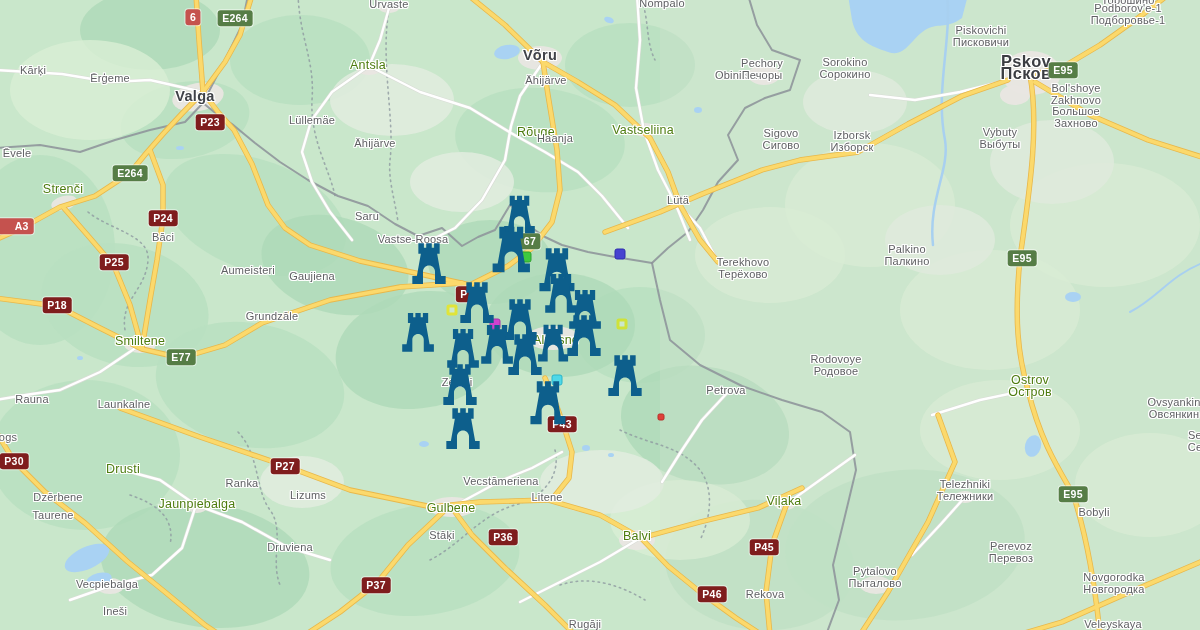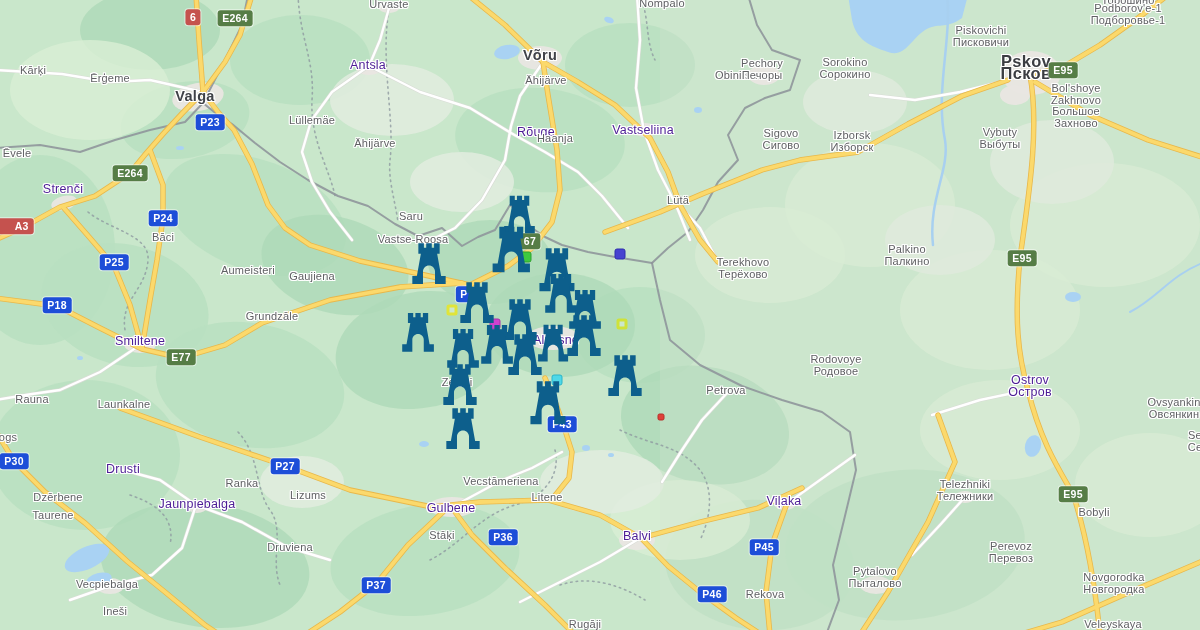--- a/index.html
+++ b/index.html
@@ -8,32 +8,32 @@
     background:#c9e7cb;font-family:"Liberation Sans",sans-serif;
   }
   #terrain{position:absolute;left:0;top:0;}
   .place{
     position:absolute;transform:translate(-50%,-50%);
     color:#5f6063;font-size:11px;line-height:11.5px;text-align:center;
     white-space:nowrap;letter-spacing:.2px;z-index:3;
     text-shadow:1px 0 0 #fff,-1px 0 0 #fff,0 1px 0 #fff,0 -1px 0 #fff,
                 1px 1px 0 #fff,-1px -1px 0 #fff,1px -1px 0 #fff,-1px 1px 0 #fff;
   }
-  .place.town{font-size:12.5px;color:#4c1d95;}
+  .place.town{font-size:12.5px;color:#4d7c0f;}
   .place.city{font-size:14.5px;font-weight:bold;color:#404248;letter-spacing:.3px;}
   .place.capital{font-size:16.5px;font-weight:bold;color:#3b3d42;letter-spacing:.3px;}
   .shield{
     position:absolute;transform:translate(-50%,-50%);z-index:4;
     color:#fff;font-size:10.5px;font-weight:bold;line-height:1;
     padding:2.5px 4.5px;border-radius:3px;letter-spacing:.3px;
     box-shadow:0 0 0 1px rgba(255,255,255,.55);
   }
   .shield.green{background:#567d46;}
   .shield.red{background:#c5524e;}
-  .shield.blue{background:#1d4ed8;}
+  .shield.blue{background:#7f1d1d;}
   .marker{
     position:absolute;transform:translate(-50%,-50%);z-index:5;
     width:11px;height:11px;border-radius:2.5px;box-sizing:border-box;
   }
   .marker.outline{background:rgba(255,255,235,.35);}
   .marker.small{width:7px;height:7px;border-radius:2px;}
   .castle{position:absolute;z-index:6;}
 </style>
 </head>
 <body>
@@ -215,21 +215,21 @@
       <div class="place village" style="left: 662px; top: 4px;">Nõmpalo</div>
       <div class="place city" style="left: 540px; top: 56px;">Võru</div>
       <div class="place village" style="left: 546px; top: 81px;">Ähijärve</div>
       <div class="place town" style="left: 368px; top: 66px;">Antsla</div>
       <div class="place village" style="left: 700px; top: 76px; margin-left: 36px;">Obinitsa</div>
       <div class="place village" style="left: 312px; top: 121px;">Lüllemäe</div>
       <div class="place town" style="left: 536px; top: 133px;">Rõuge</div>
       <div class="place village" style="left: 555px; top: 139px;">Haanja</div>
       <div class="place town" style="left: 643px; top: 131px;">Vastseliina</div>
       <div class="place village" style="left: 375px; top: 144px;">Ähijärve</div>
-      <div class="place village" style="left: 367px; top: 217px; margin-left: 44px;">Saru</div>
+      <div class="place village" style="left: 367px; top: 217px;">Saru</div>
       <div class="place village" style="left: 413px; top: 240px;">Vastse-Roosa</div>
       <div class="place village" style="left: 678px; top: 201px;">Lütä</div>
       <div class="place village" style="left: 762px; top: 69px;">Pechory<br>Печоры</div>
       <div class="place village" style="left: 845px; top: 68px;">Sorokino<br>Сорокино</div>
       <div class="place village" style="left: 781px; top: 139px;">Sigovo<br>Сигово</div>
       <div class="place village" style="left: 852px; top: 141px;">Izborsk<br>Изборск</div>
       <div class="place village" style="left: 981px; top: 36px;">Piskovichi<br>Писковичи</div>
       <div class="place capital" style="left: 1026px; top: 67px;">Pskov<br>Псков</div>
       <div class="place village" style="left: 1128px; top: 1px;">Торошино</div>
       <div class="place village" style="left: 1128px; top: 14px;">Podborov'e-1<br>Подборовье-1</div>

